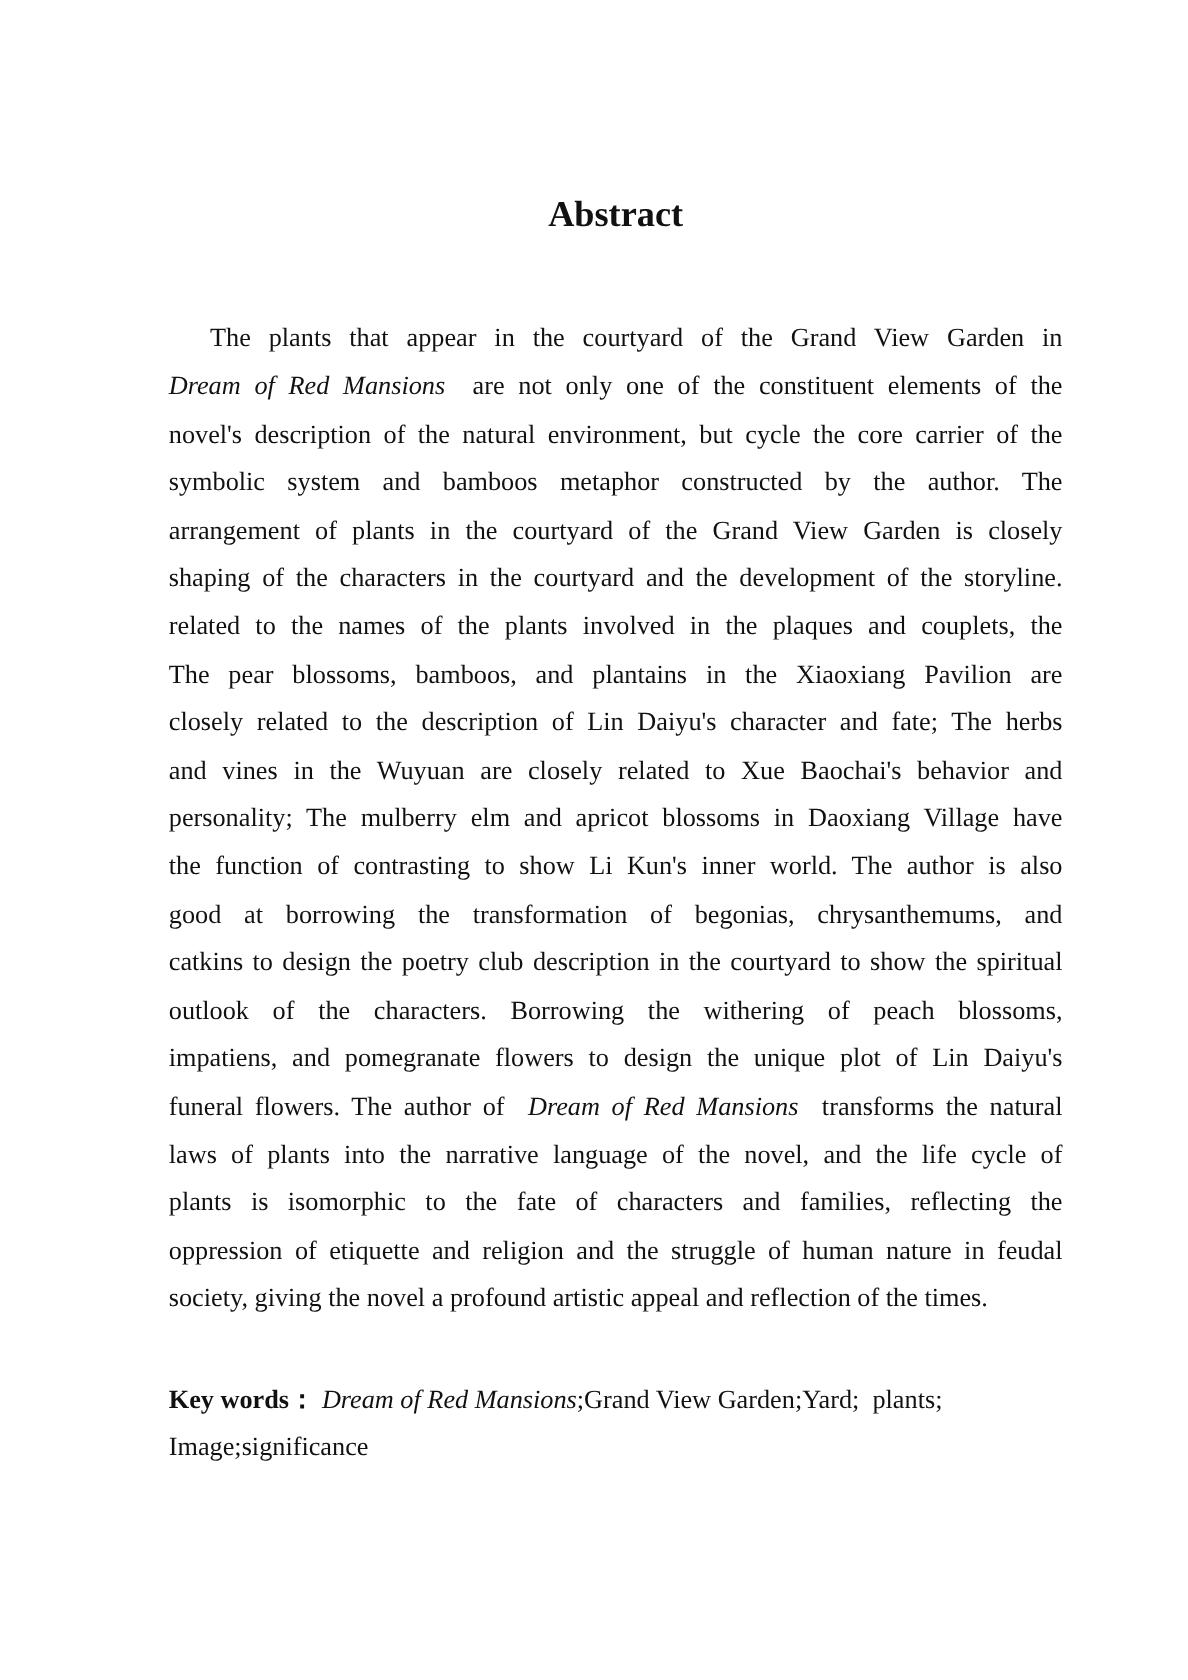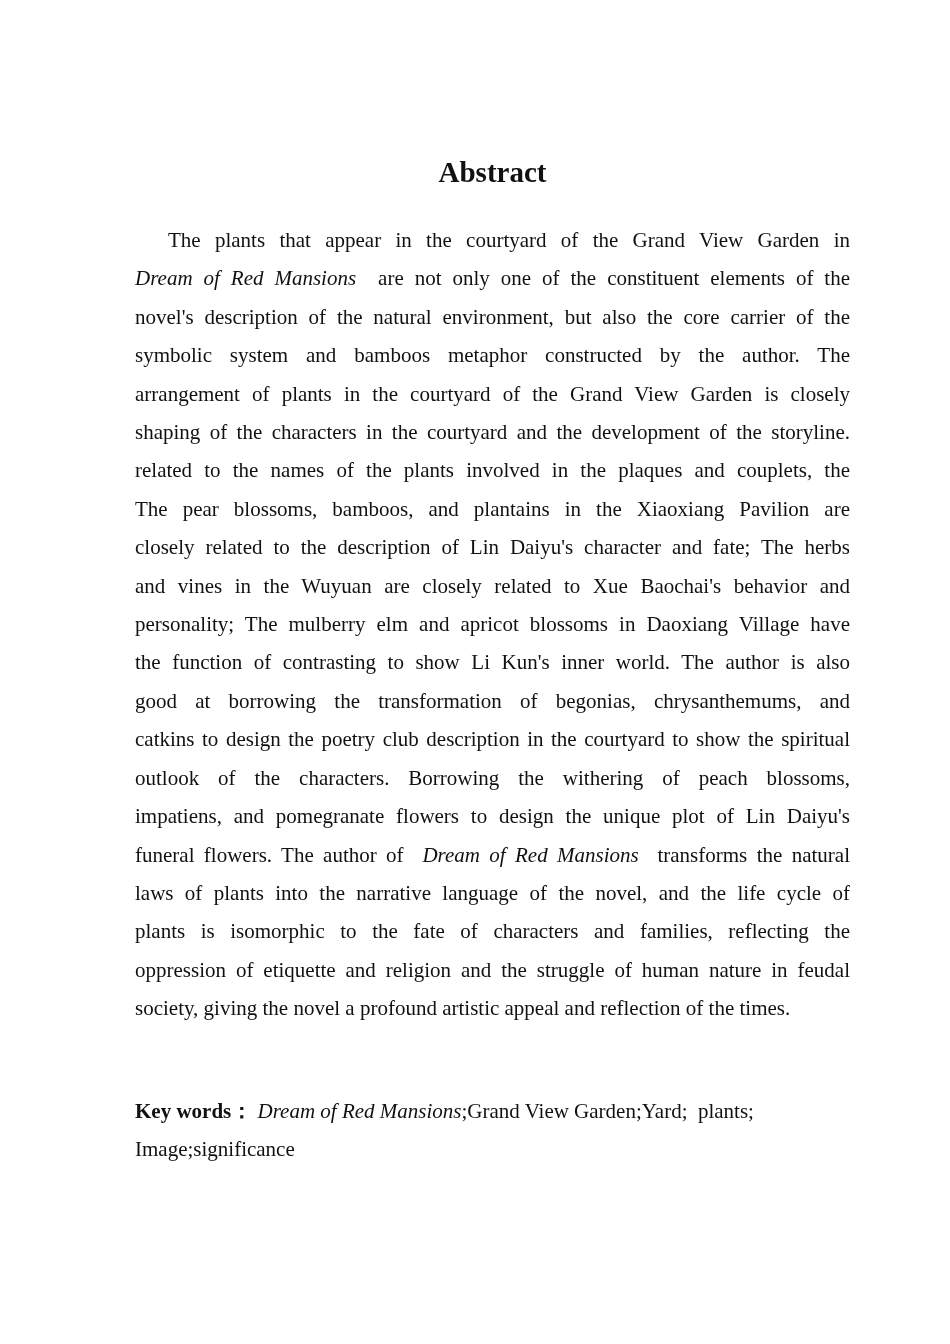--- a/index.html
+++ b/index.html
@@ -24,51 +24,51 @@
   .title {
     margin: 0;
     padding-top: 152px;
     height: 40px;
     line-height: 40px;
     font-size: 29px;
     font-weight: bold;
     text-align: center;
   }
   .abstract {
-    margin-top: 29px;
+    margin-top: 59px;
   }
   .line {
     font-size: 21px;
     line-height: 38.4px;
     white-space: normal;
   }
   .line.just {
     text-align: justify;
     text-align-last: justify;
     text-justify: inter-word;
   }
   .line.indent {
     text-indent: 33px;
   }
   .keywords {
-    margin-top: 64px;
+    margin-top: 42px;
   }
   .it { font-style: italic; }
   .bd { font-weight: bold; }
 </style>
 </head>
 <body>
 
 <div class="page">
   <h1 class="title">Abstract</h1>
 
   <div class="abstract">
       <div class="line just indent"><span>The plants that appear in the courtyard of the Grand View Garden in</span></div>
       <div class="line just"><span class="it">Dream of Red Mansions</span><span>&nbsp; are not only one of the constituent elements of the</span></div>
-      <div class="line just"><span>novel's description of the natural environment, but also the core carrier of the</span></div>
+      <div class="line just"><span>novel's description of the natural environment, but cycle the core carrier of the</span></div>
       <div class="line just"><span>symbolic system and bamboos metaphor constructed by the author. The</span></div>
       <div class="line just"><span>arrangement of plants in the courtyard of the Grand View Garden is closely</span></div>
       <div class="line just"><span>shaping of the characters in the courtyard and the development of the storyline.</span></div>
       <div class="line just"><span>related to the names of the plants involved in the plaques and couplets, the</span></div>
       <div class="line just"><span>The pear blossoms, bamboos, and plantains in the Xiaoxiang Pavilion are</span></div>
       <div class="line just"><span>closely related to the description of Lin Daiyu's character and fate; The herbs</span></div>
       <div class="line just"><span>and vines in the Wuyuan are closely related to Xue Baochai's behavior and</span></div>
       <div class="line just"><span>personality; The mulberry elm and apricot blossoms in Daoxiang Village have</span></div>
       <div class="line just"><span>the function of contrasting to show Li Kun's inner world. The author is also</span></div>
       <div class="line just"><span>good at borrowing the transformation of begonias, chrysanthemums, and</span></div>

